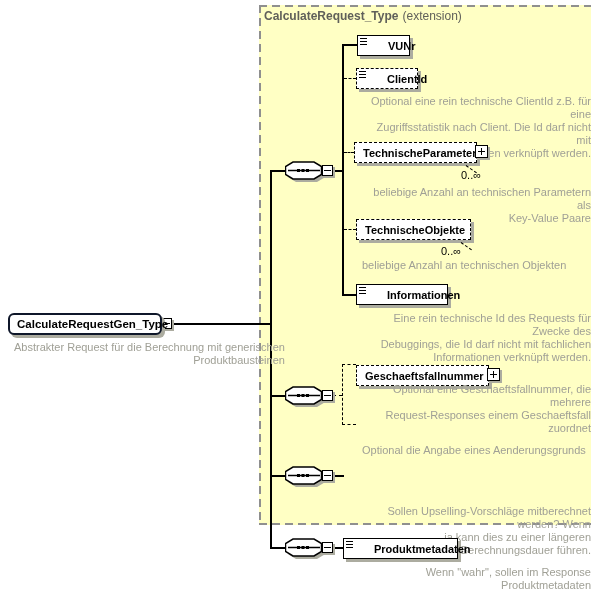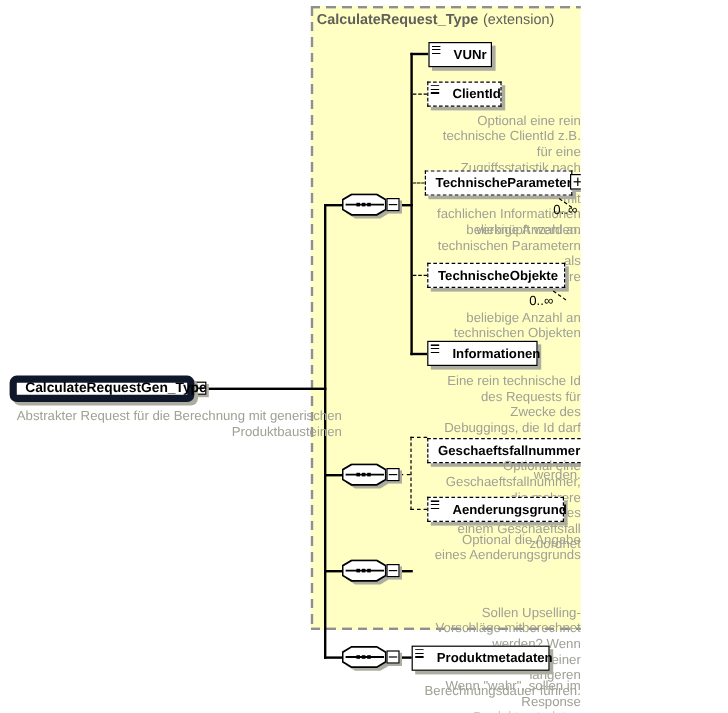--- a/index.html
+++ b/index.html
@@ -1,41 +1,41 @@
 <!DOCTYPE html>
 <html><head>
 <meta charset="utf-8">
 <style>
   html,body{margin:0;padding:0;background:#fff;}
-  #stage{position:relative;width:484px;height:594px;background:#fff;overflow:hidden;
+  #stage{position:relative;width:591px;height:594px;background:#fff;overflow:hidden;
          font-family:"Liberation Sans",sans-serif;}
 
   
   .panel{position:absolute;left:259px;top:5px;width:336px;height:520px;background:#FFFFC4;}
   .pb{position:absolute;background:repeating-linear-gradient(90deg,#8F8F8F 0 8px,transparent 8px 13px);height:2px;}
   .pb.v{background:repeating-linear-gradient(180deg,#8F8F8F 0 8px,transparent 8px 13px);width:2px;height:auto;}
   .panel-title{position:absolute;left:264px;top:9px;font-size:12px;font-weight:bold;color:#60605A;white-space:nowrap;}
   .panel-title .suffix{font-weight:normal;margin-left:4px;}
 
   
   .hline{position:absolute;height:2px;background:#000;}
   .vline{position:absolute;width:2px;background:#000;}
   .hdash{position:absolute;height:0;border-top:1px dashed #000;}
   .vdash{position:absolute;width:0;border-left:1px dashed #000;}
 
   
   .el{position:absolute;height:21px;box-sizing:border-box;background:#fff;border:1px solid #000;
       box-shadow:3px 3px 0 #ACACA0;display:flex;align-items:center;
       font-size:11px;font-weight:bold;color:#000;white-space:nowrap;padding-left:8px;}
   .el.opt{border-style:dashed;}
-  .el.has-icon{padding-left:20px;text-align:right;}
+  .el.has-icon{padding-left:30px;text-align:right;}
   .lines-icon{position:absolute;top:2px;left:2px;width:7px;height:8px;
       background:repeating-linear-gradient(180deg,#000 0 1px,transparent 1px 3px);}
   .root-el{position:absolute;left:8px;top:313px;width:154px;height:22px;box-sizing:border-box;
-      background:#fff;border:6px solid #0f172a;border-radius:6px;box-shadow:3px 3px 0 #ACACA0;
+      background:#fff;border:2px solid #0f172a;border-radius:6px;box-shadow:3px 3px 0 #ACACA0;
       display:flex;align-items:center;padding-left:7px;font-size:11.5px;font-weight:bold;white-space:nowrap;}
 
   
   .minibox{position:absolute;width:11px;height:11px;box-sizing:border-box;background:#fff;
       border:1px solid #000;box-shadow:2px 2px 0 #ACACA0;}
   .minibox::before{content:"";position:absolute;left:1px;right:1px;top:4px;height:1px;background:#000;}
   .expander{position:absolute;right:-12px;top:2px;width:13px;height:13px;box-sizing:border-box;
       background:#fff;border:1px solid #000;box-shadow:2px 2px 0 #ACACA0;}
   .expander::before{content:"";position:absolute;left:2px;right:2px;top:5px;height:1px;background:#000;}
   .expander::after{content:"";position:absolute;top:2px;bottom:2px;left:5px;width:1px;background:#000;}
@@ -167,24 +167,20 @@
 Debuggings, die Id darf nicht mit fachlichen
 Informationen verknüpft werden.</div>
 
   <div class="el opt" style="left:356px;top:340px;width:133px;margin-top:25px;">
     <span>Geschaeftsfallnummer</span>
     <span class="expander"></span>
   </div>
   <div class="ann" style="left:362px;top:383px;">Optional eine Geschaeftsfallnummer, die mehrere
 Request-Responses einem Geschaeftsfall zuordnet</div>
 
-  <div class="el opt has-icon" style="left:356px;top:414px;width:114px;">
-    <span class="lines-icon"></span>
-    <span>Aenderungsgrund</span>
-  </div>
   <div class="ann" style="left:362px;top:444px;">Optional die Angabe eines Aenderungsgrunds</div>
 
   <div class="ann" style="left:349px;top:493px;margin-top:12px;">Sollen Upselling-Vorschläge mitberechnet werden? Wenn
 ja kann dies zu einer längeren Berechnungsdauer führen.</div>
 
   <div class="el has-icon" style="left:343px;top:538px;width:115px;">
     <span class="lines-icon"></span>
     <span>Produktmetadaten</span>
   </div>
   <div class="ann" style="left:349px;top:566px;">Wenn "wahr", sollen im Response Produktmetadaten

